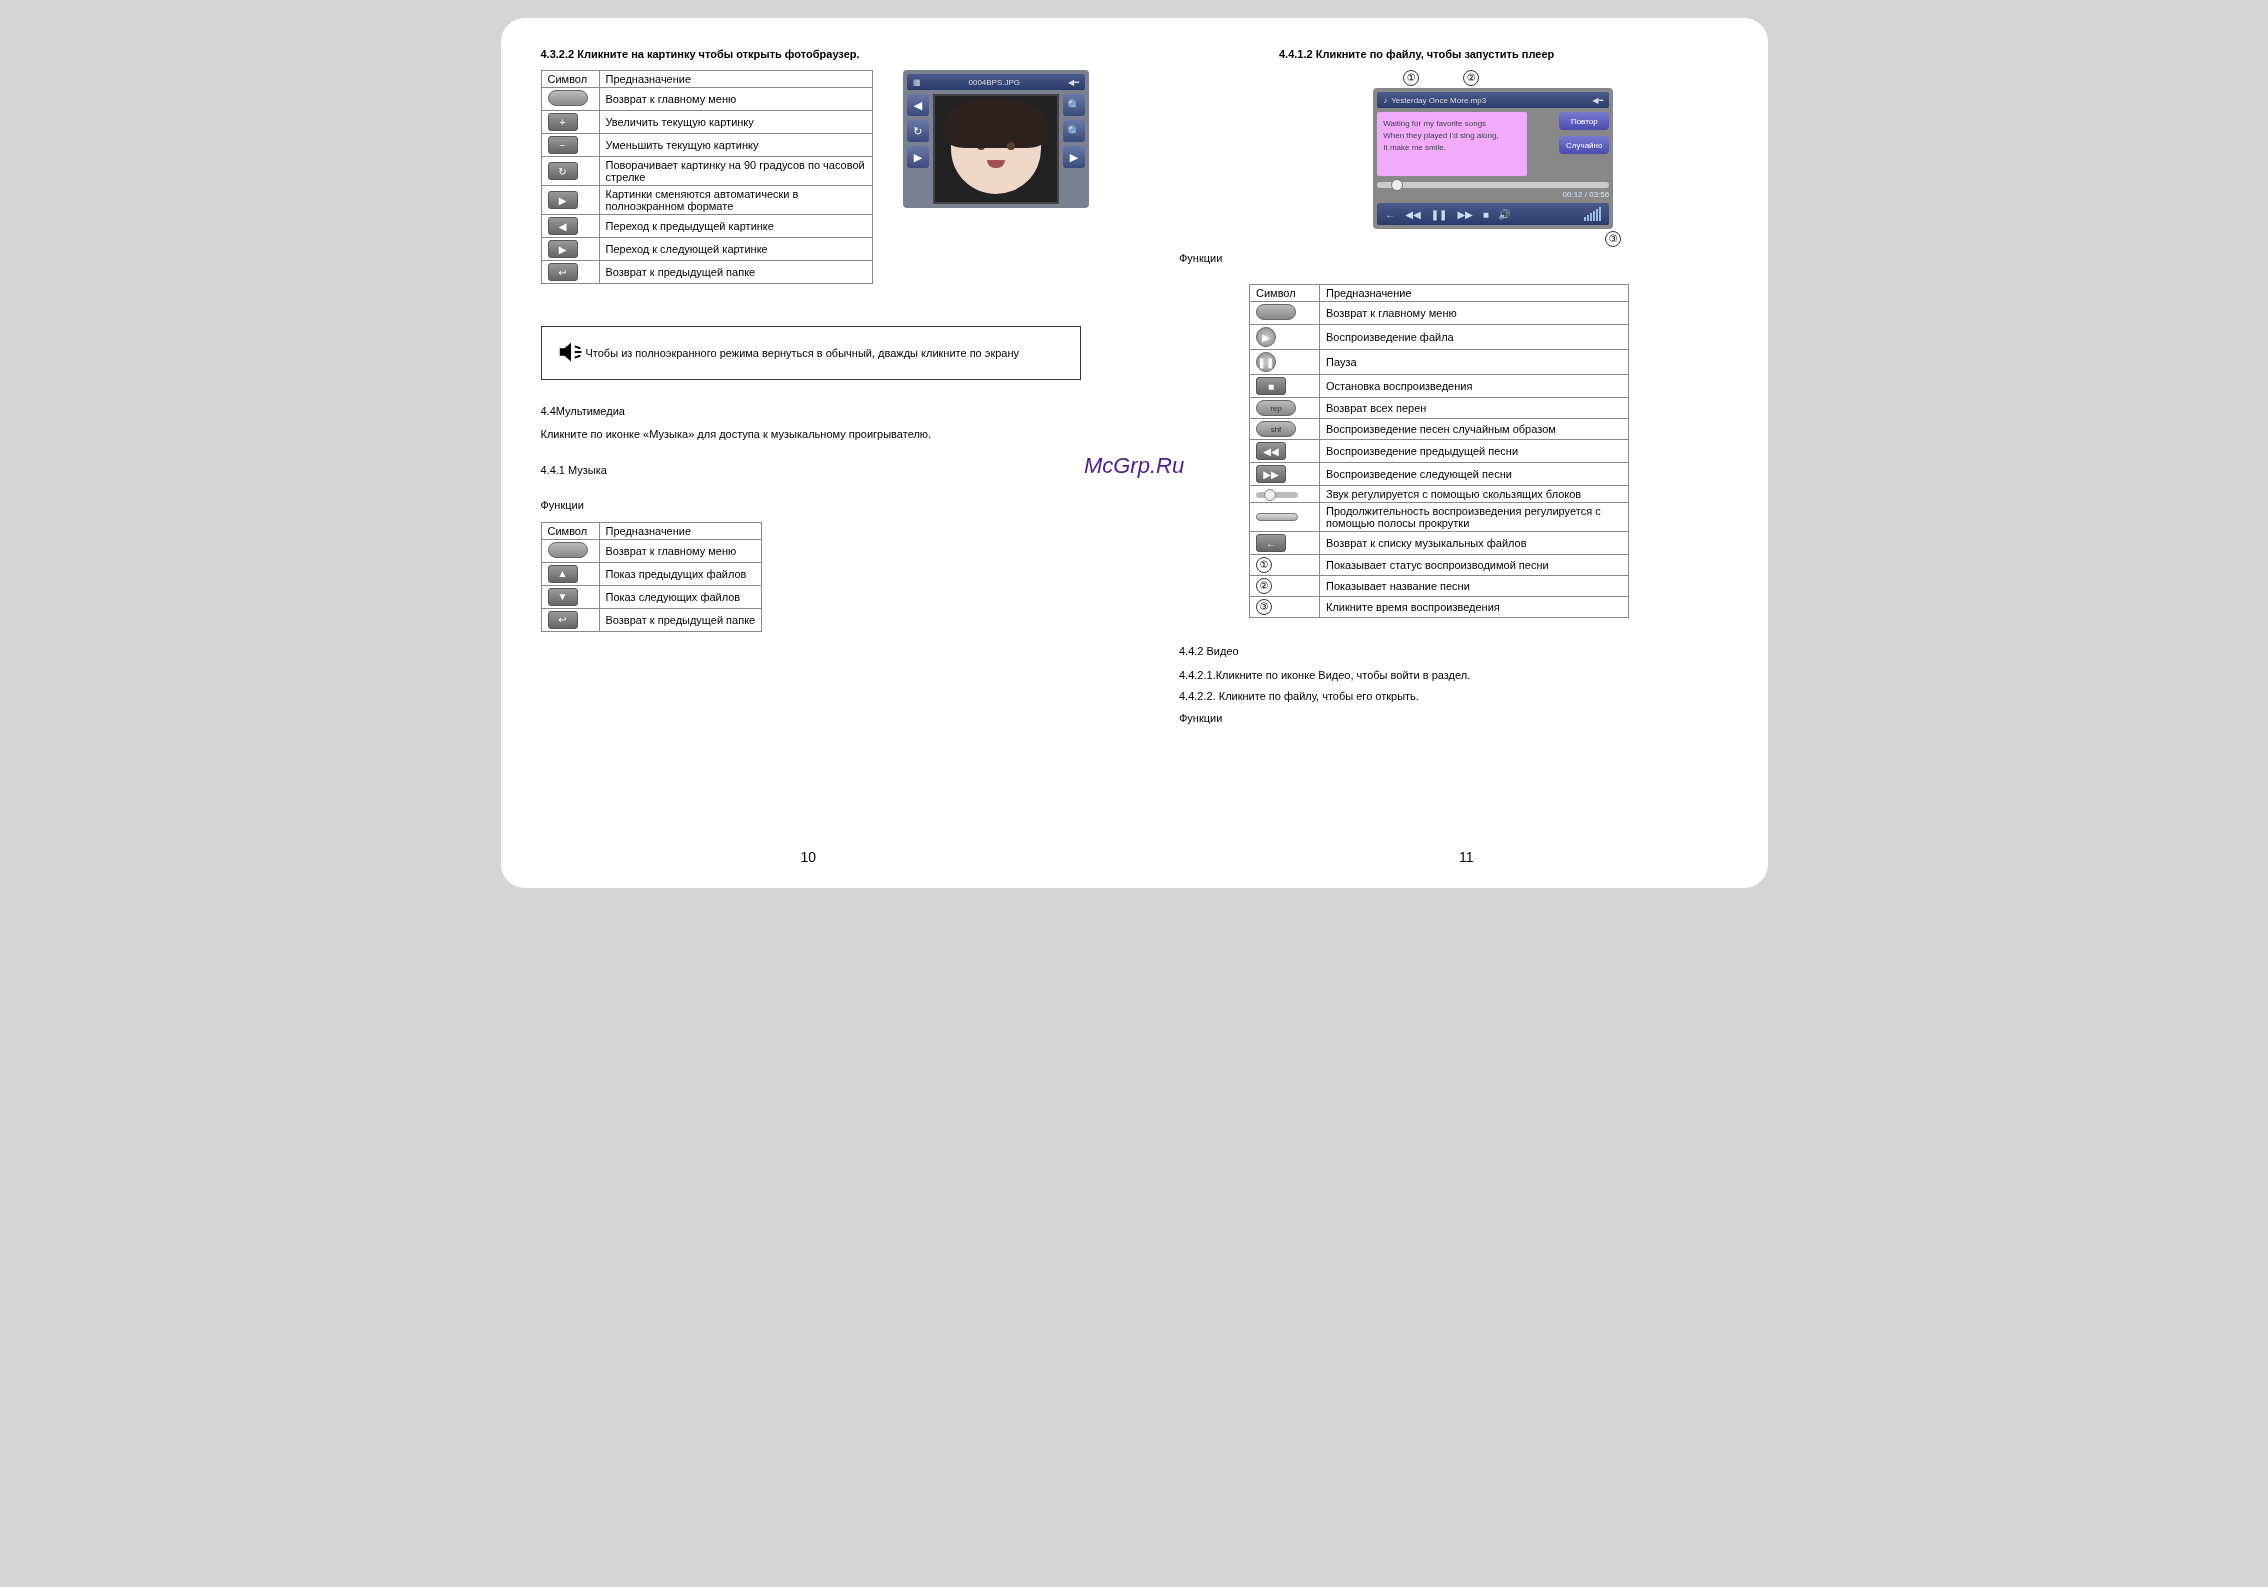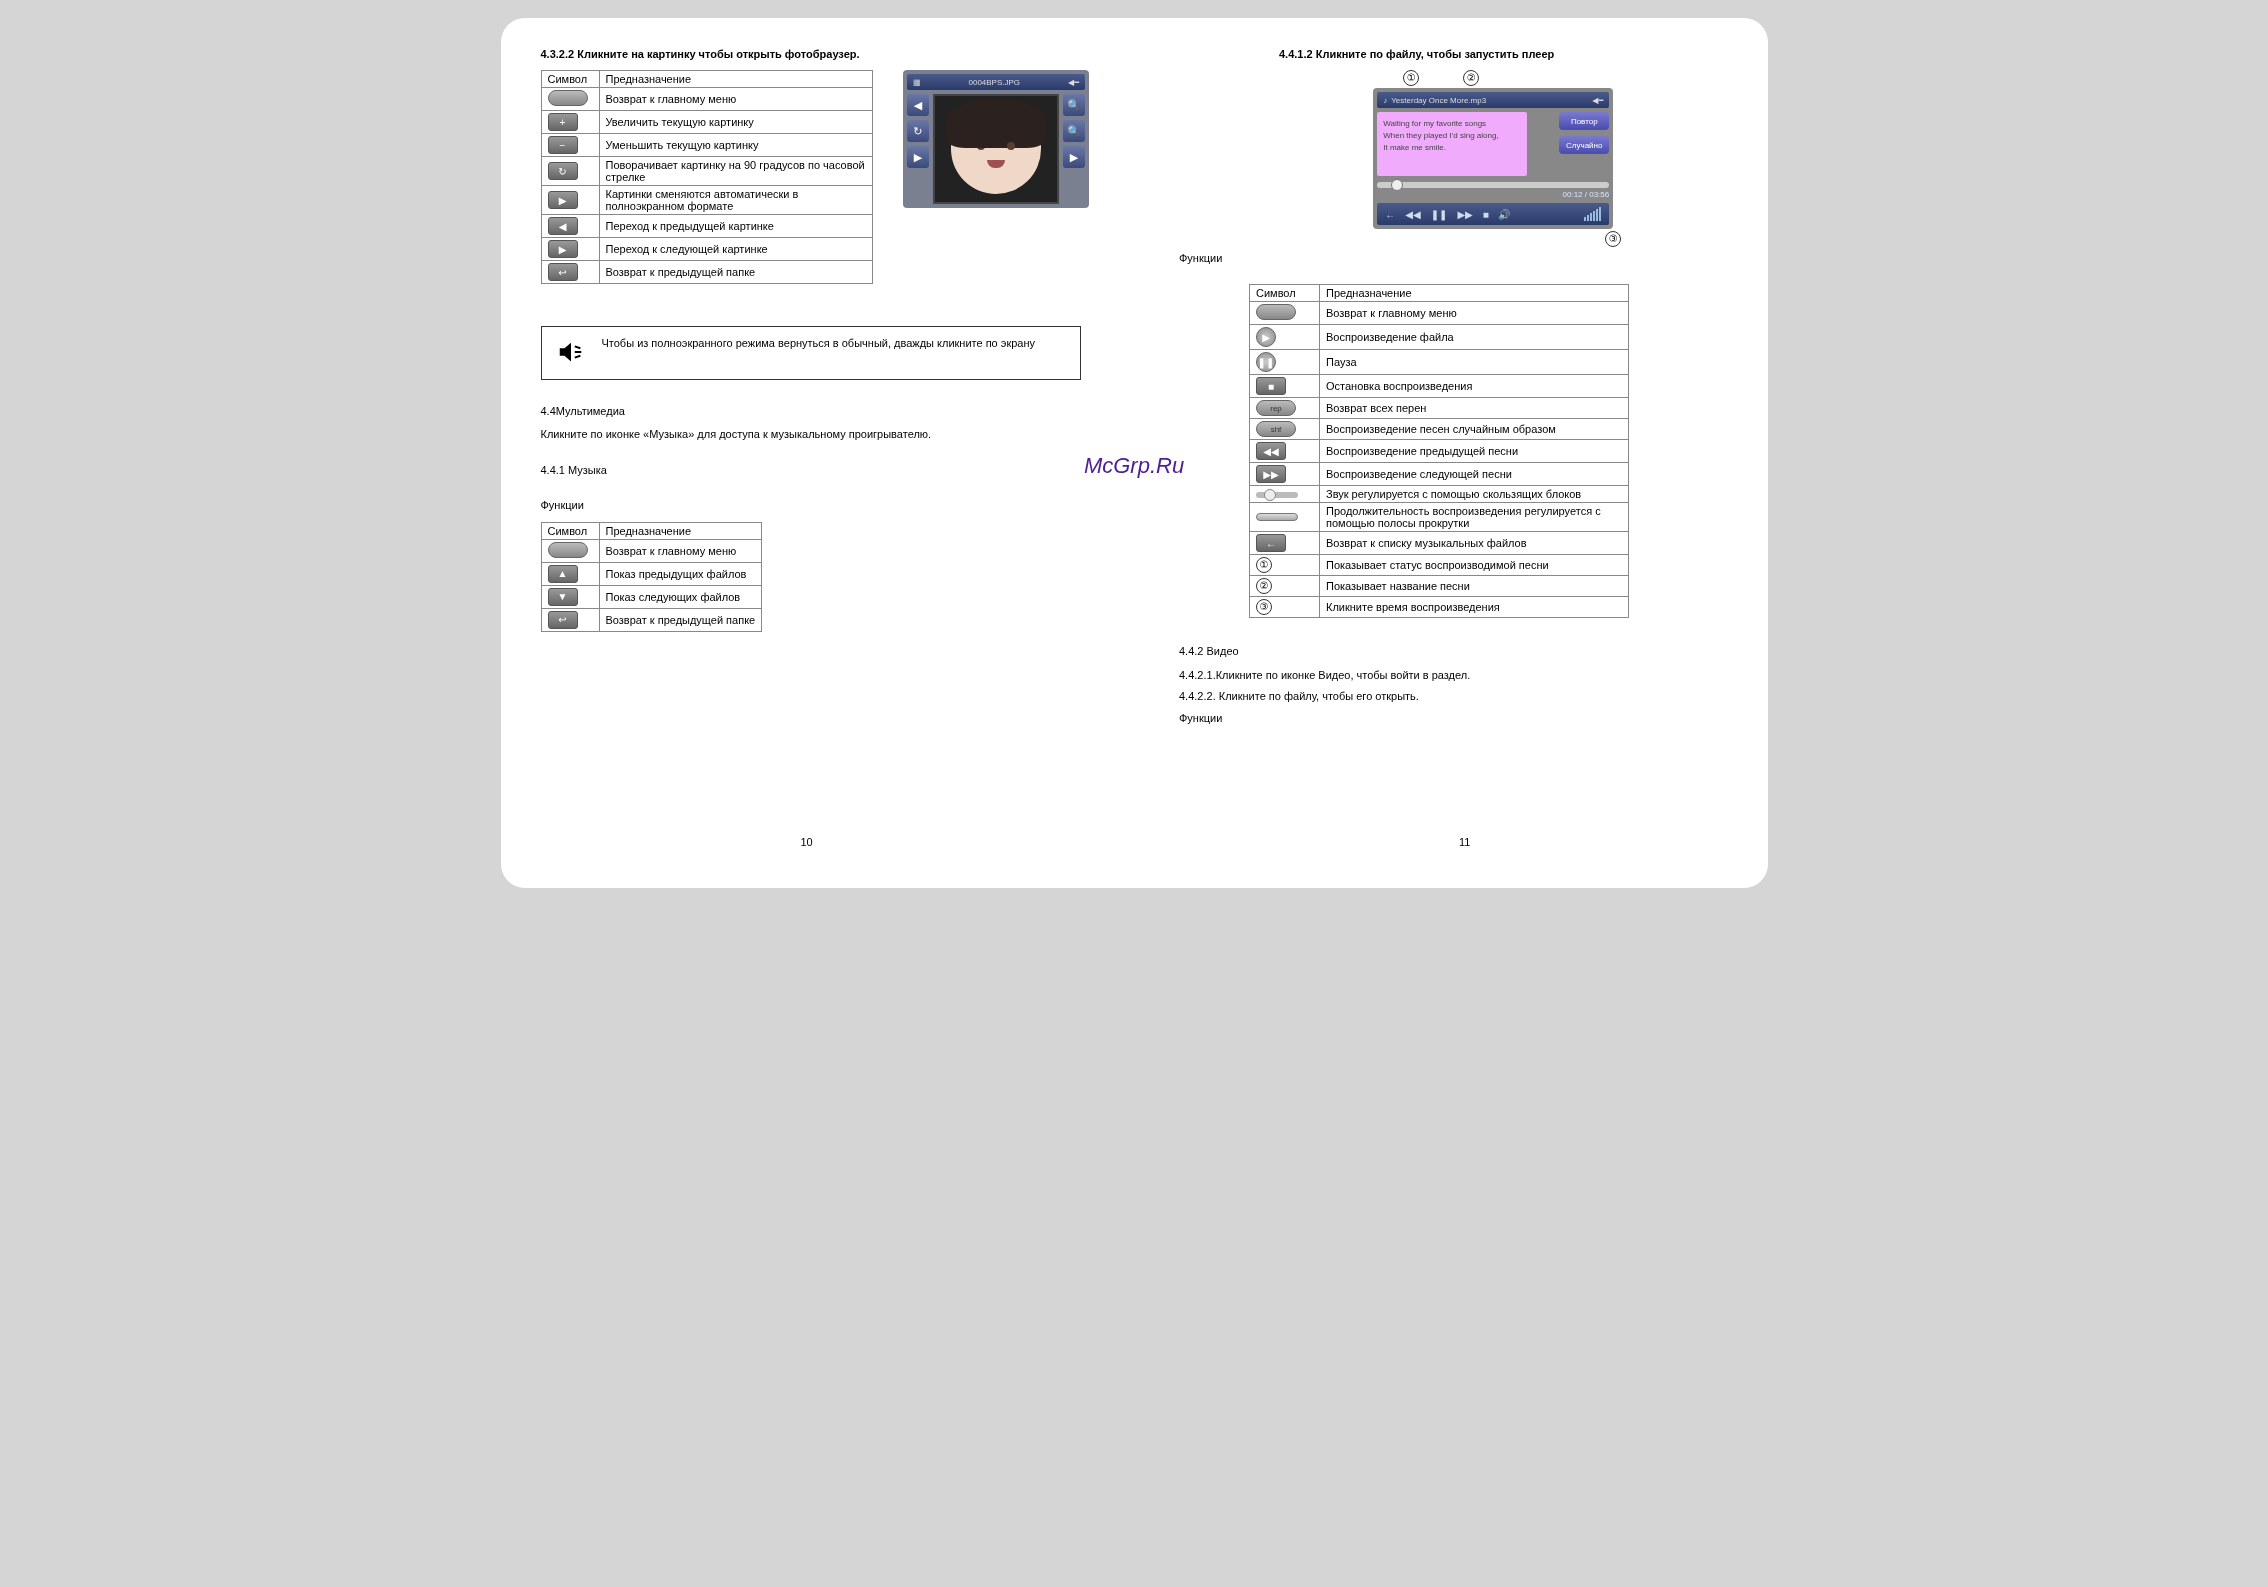--- a/index.html
+++ b/index.html
@@ -170,43 +170,43 @@
     .mouth {
       position:absolute;width:18px;height:8px;
       background:#a05050;border-radius:0 0 12px 12px;
       left:36px;top:56px;
     }
 
     .tip-box {
       border: 1px solid #333;
       padding: 10px 14px;
       display: flex;
-      gap: 16px;
-      align-items: flex-start;
+      gap: 0;
+      align-items: center;
       margin: 28px 0 24px 0;
       width: 540px;
     }
     .speaker-icon svg { width: 30px; height: 30px; }
 
     .watermark {
       position: absolute;
       top: 435px;
       left: 50%;
       transform: translateX(-50%);
       color: #4c1d95;
       font-style: italic;
       font-family: Liberation Sans, sans-serif;
       font-size: 22px;
       pointer-events: none;
     }
 
     .page-num {
       position:absolute;
-      bottom: 20px;
-      font-size: 11px;
+      bottom: 3px;
+      font-size: 14px;
     }
     .page-left .page-num { left: 260px; }
     .page-right .page-num { left: 300px; }
 
     
     .aud-player { width: 240px; background:#888; border-radius:4px; padding:4px; }
     .ap-top {
       background: linear-gradient(#4a5a8a,#2a3a6a);
       height:16px;padding:0 6px;color:#ddd;font-size:8px;
       display:flex;justify-content:space-between;align-items:center;

